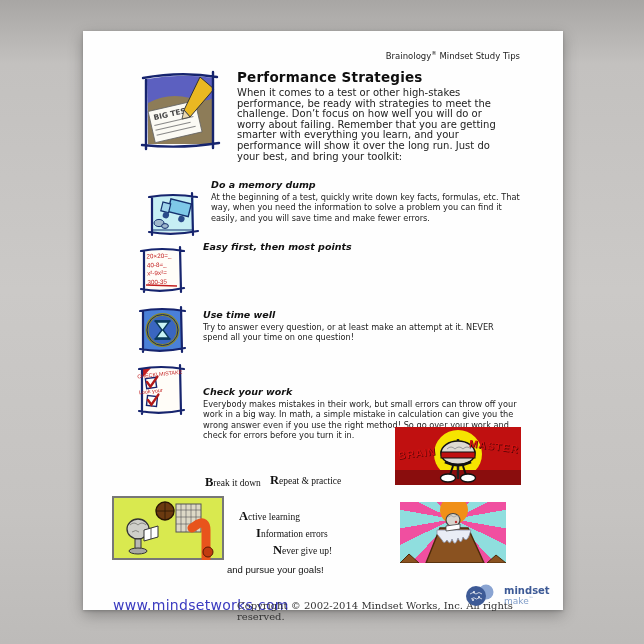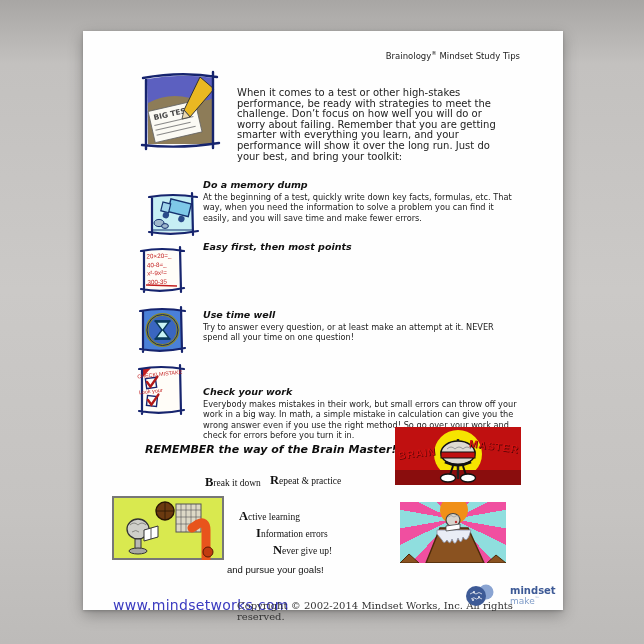--- a/index.html
+++ b/index.html
@@ -19,21 +19,21 @@
 
   .brand-line { right:43px; top:19px; font-size:8.5px; color:#1d1d1d; white-space:nowrap; }
   .brand-line sup { font-size:5.5px; }
 
   .intro-title { left:154px; top:38px; font-size:13.5px; font-weight:bold; color:#0e0e0e; letter-spacing:.2px; }
   .intro-body  { left:154px; top:57px; width:272px; font-size:10px; line-height:10.6px; color:#222; }
 
   .strategy { left:120px; width:314px; }
   .s-head { font-size:9.5px; font-weight:bold; font-style:italic; color:#111; margin-bottom:2px; }
   .s-body { font-size:8.2px; line-height:10.3px; color:#222; }
-  .s1 { top:148px; } .s2 { top:210px; } .s3 { top:278px; } .s4 { top:355px; }
+  .s1 { top:148px;margin-left:8px; } .s2 { top:210px; } .s3 { top:278px; } .s4 { top:355px; }
 
   .remember { left:62px; top:412px; font-size:11px; font-weight:bold; font-style:italic; color:#0c0c0c; white-space:nowrap; }
 
   .brain-item { white-space:nowrap; font-family:Liberation Serif, serif; font-size:9.5px; color:#111; }
   .brain-item b { font-size:12.5px; font-weight:bold; }
   .bi0 { left:122px; top:444px; } .bi1 { left:139px; top:442px;margin-left:48px; }
   .bi2 { left:156px; top:478px; } .bi3 { left:173px; top:495px; }
   .bi4 { left:190px; top:512px; }
   .pursue { left:144px; top:533px; font-family:cursive, sans-serif; font-size:9.5px; color:#111; white-space:nowrap; }
 
@@ -63,21 +63,21 @@
   
   .cartoon-read { left:29px; top:465px; width:112px; height:64px; background:#d9e94f; border:2px solid #777; }
 
   
   .cartoon-mtn { left:317px; top:471px; width:106px; height:61px; overflow:hidden;
     background:repeating-conic-gradient(from -8deg at 50% 28%, #f04fa0 0deg 16deg, #8fdede 16deg 36deg); }
   .mtn-sun { position:absolute; left:40px; top:-6px; width:28px; height:28px; background:#f09018; border-radius:50%; }
 
   .footer-url  { left:30px; top:566px; font-size:14px; color:#3b3bc0; letter-spacing:.3px; }
   .footer-copy { left:154px; top:569px; font-size:10px; color:#333; font-family:"DejaVu Serif", serif; }
-  .footer-logo { left:380px; top:551px; display:flex; align-items:center; gap:9px; }
+  .footer-logo { left:380px; top:551px; display:flex; align-items:center; gap:3px; }
   .logo-text { line-height:8px; }
   .logo-l1 { font-size:10px; font-weight:bold; color:#3d5a96; display:block; }
   .logo-l2 { font-size:9px; color:#7f9cc8; display:block; }
   .logo-l2 sup { font-size:4.5px; }
 </style>
 </head>
 <body>
 
 <div class="stage">
   <div class="poster">
@@ -94,20 +94,21 @@
         <text x="17" y="48" font-size="7.5" font-weight="bold" fill="#444">BIG TEST</text>
         <line x1="16" y1="53" x2="56" y2="53" stroke="#888" stroke-width="1"></line>
         <line x1="16" y1="58" x2="52" y2="58" stroke="#888" stroke-width="1"></line>
         <line x1="16" y1="63" x2="56" y2="63" stroke="#888" stroke-width="1"></line>
       </g>
       <polygon points="62,10 76,22 52,50 46,43" fill="#eab822" stroke="#333" stroke-width="1"></polygon>
       <polygon points="52,50 46,43 44,52" fill="#e8d8b0" stroke="#333" stroke-width="0.8"></polygon>
       <path d="M8 13 L8 82 M5 11 Q43 4 79 10 M75 5 L75 81 M4 78 Q43 82 81 76" stroke="#16246e" stroke-width="2.4" fill="none" stroke-linecap="round"></path>
     </svg>
 
+    <div class="abs intro-title">Performance Strategies</div>
     <div class="abs intro-body">When it comes to a test or other high-stakes performance, be ready with strategies to meet the challenge. Don’t focus on how well you will do or worry about failing. Remember that you are getting smarter with everything you learn, and your performance will show it over the long run. Just do your best, and bring your toolkit:</div>
 
     <svg class="abs icon-frame ic-memdump" viewBox="0 0 54 48">
       <rect x="6" y="6" width="42" height="36" fill="#c6eef4"></rect>
       <g transform="rotate(14 32 22)">
         <rect x="22" y="11" width="21" height="13" fill="#7ec8e8" stroke="#14306e" stroke-width="1.4"></rect>
         <rect x="15" y="16" width="8" height="9" fill="#9fd4ec" stroke="#14306e" stroke-width="1.2"></rect>
         <circle cx="21" cy="28" r="3.2" fill="#2a4a8a"></circle>
         <circle cx="37" cy="28" r="3.2" fill="#2a4a8a"></circle>
       </g>
@@ -170,21 +171,20 @@
     </div>
     <div class="abs strategy s3">
       <div class="s-head">Use time well</div>
       <div class="s-body">Try to answer every question, or at least make an attempt at it. NEVER spend all your time on one question!</div>
     </div>
     <div class="abs strategy s4">
       <div class="s-head">Check your work</div>
       <div class="s-body">Everybody makes mistakes in their work, but small errors can throw off your work in a big way.  In math, a simple mistake in calculation can give you the wrong answer even if you use the right method!  So go over your work and check for errors before you turn it in.</div>
     </div>
 
-    <div class="abs remember">REMEMBER the way of the Brain Master!</div>
 
     <div class="abs cartoon-bm">
       <div class="bm-sun"></div>
       <div class="bm-floor"></div>
       <svg viewBox="0 0 126 58" style="position:absolute;inset:0;width:100%;height:100%;">
         <line x1="63" y1="12" x2="63" y2="52" stroke="#222" stroke-width="2.5"></line>
         <ellipse cx="63" cy="26" rx="17" ry="12" fill="#dedad2" stroke="#111" stroke-width="1.5"></ellipse>
         <path d="M52 22 q4 -4 8 0 q4 -4 8 0 q4 -4 8 0" stroke="#999" stroke-width="1" fill="none"></path>
         <rect x="46" y="25" width="34" height="6" fill="#c01010" stroke="#111" stroke-width="1"></rect>
         <path d="M50 35 Q63 41 76 35" stroke="#111" stroke-width="3" fill="none"></path>

